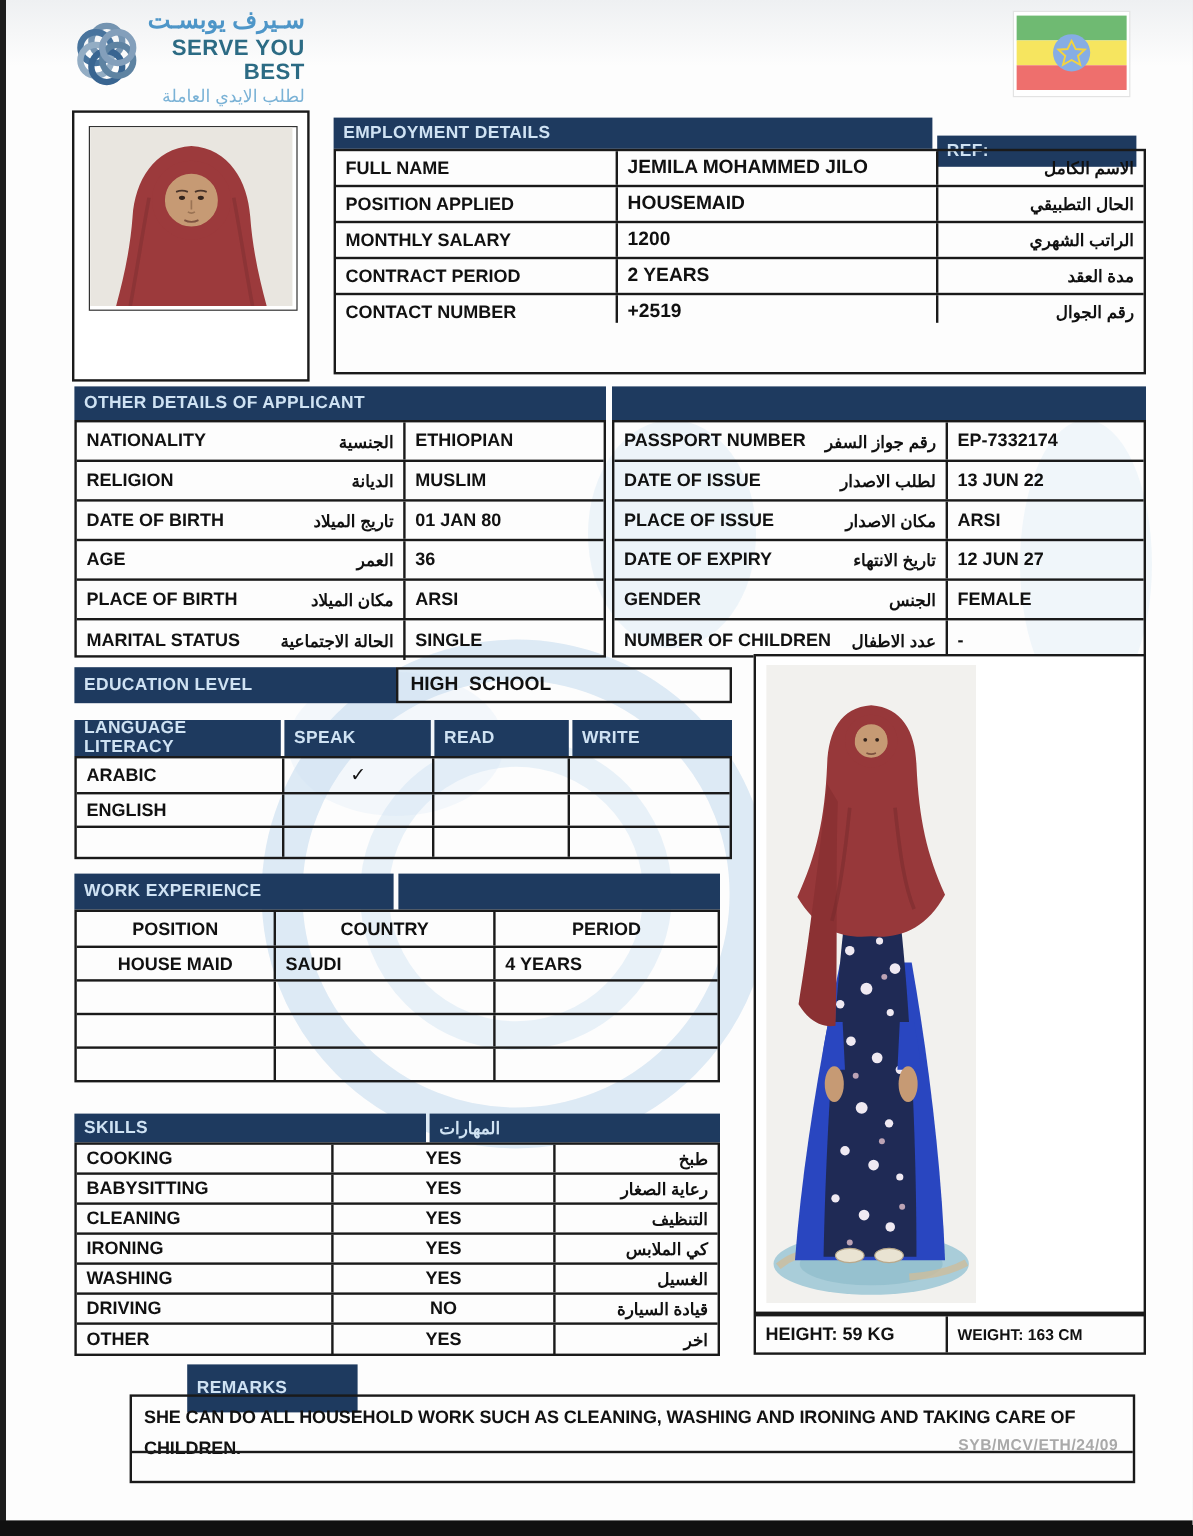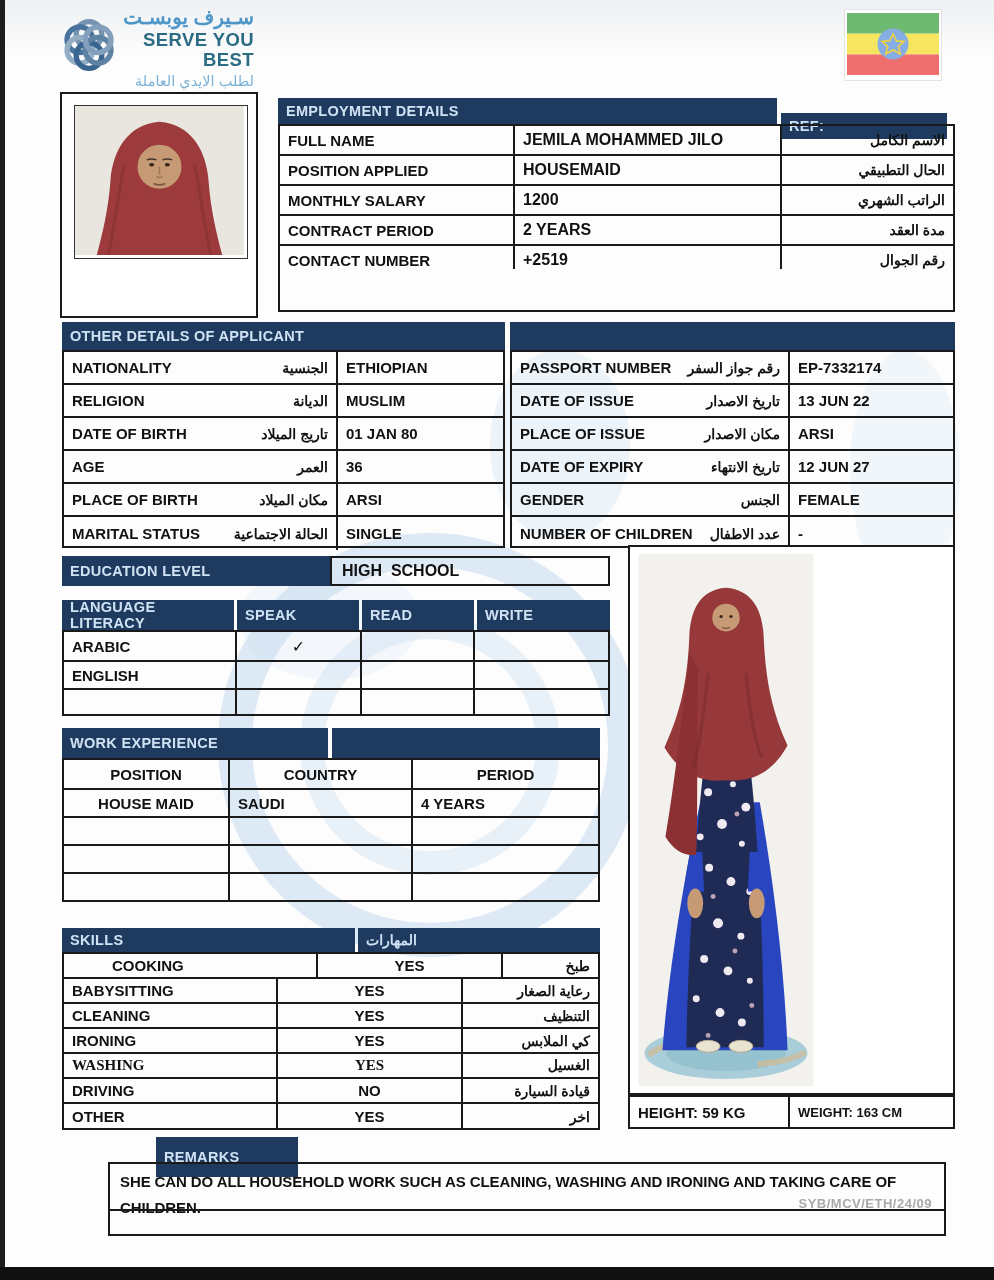--- a/index.html
+++ b/index.html
@@ -195,21 +195,21 @@
     <div class="trow" style="height:33px;">
       <div class="cell br spread" style="width:278px;">
           <span class="lbl">PASSPORT NUMBER</span>
           <span class="arab">رقم جواز السفر</span>
         </div>
       <div class="cell val" style="flex:1;">EP-7332174</div>
     </div>
     <div class="trow" style="height:33px;">
       <div class="cell br spread" style="width:278px;">
           <span class="lbl">DATE OF ISSUE</span>
-          <span class="arab">تاريخ الاصدار</span>
+          <span class="arab">لطلب الاصدار</span>
         </div>
       <div class="cell val" style="flex:1;">13 JUN 22</div>
     </div>
     <div class="trow" style="height:33px;">
       <div class="cell br spread" style="width:278px;">
           <span class="lbl">PLACE OF ISSUE</span>
           <span class="arab">مكان الاصدار</span>
         </div>
       <div class="cell val" style="flex:1;">ARSI</div>
     </div>
@@ -306,41 +306,41 @@
     </div>
   </div>
 
   <div class="abs z1 navybar" style="left:62px;top:928px;width:293px;height:24px;">
     <span>SKILLS</span>
   </div>
   <div class="abs z1 navybar ar" style="left:358px;top:928px;width:242px;height:24px;">
     <span>المهارات</span>
   </div>
   <div class="abs z1 tbody" style="left:62px;top:952px;width:538px;height:178px;">
-    <div class="trow" style="height:25px;padding-left:40px;">
+    <div class="trow" style="height:25px;">
       <div class="cell br lbl" style="width:214px;">COOKING</div>
       <div class="cell br val center" style="width:185px;">YES</div>
       <div class="cell arab" style="flex:1;">طبخ</div>
     </div>
     <div class="trow" style="height:25px;">
       <div class="cell br lbl" style="width:214px;">BABYSITTING</div>
       <div class="cell br val center" style="width:185px;">YES</div>
       <div class="cell arab" style="flex:1;">رعاية الصغار</div>
     </div>
     <div class="trow" style="height:25px;">
       <div class="cell br lbl" style="width:214px;">CLEANING</div>
       <div class="cell br val center" style="width:185px;">YES</div>
       <div class="cell arab" style="flex:1;">التنظيف</div>
     </div>
     <div class="trow" style="height:25px;">
       <div class="cell br lbl" style="width:214px;">IRONING</div>
       <div class="cell br val center" style="width:185px;">YES</div>
       <div class="cell arab" style="flex:1;">كي الملابس</div>
     </div>
-    <div class="trow" style="height:25px;font-family:Liberation Serif, serif;">
+    <div class="trow" style="height:25px;">
       <div class="cell br lbl" style="width:214px;">WASHING</div>
       <div class="cell br val center" style="width:185px;">YES</div>
       <div class="cell arab" style="flex:1;padding-left:14px;">الغسيل</div>
     </div>
     <div class="trow" style="height:25px;">
       <div class="cell br lbl" style="width:214px;">DRIVING</div>
       <div class="cell br val center" style="width:185px;">NO</div>
       <div class="cell arab" style="flex:1;">قيادة السيارة</div>
     </div>
     <div class="trow" style="height:25px;">

